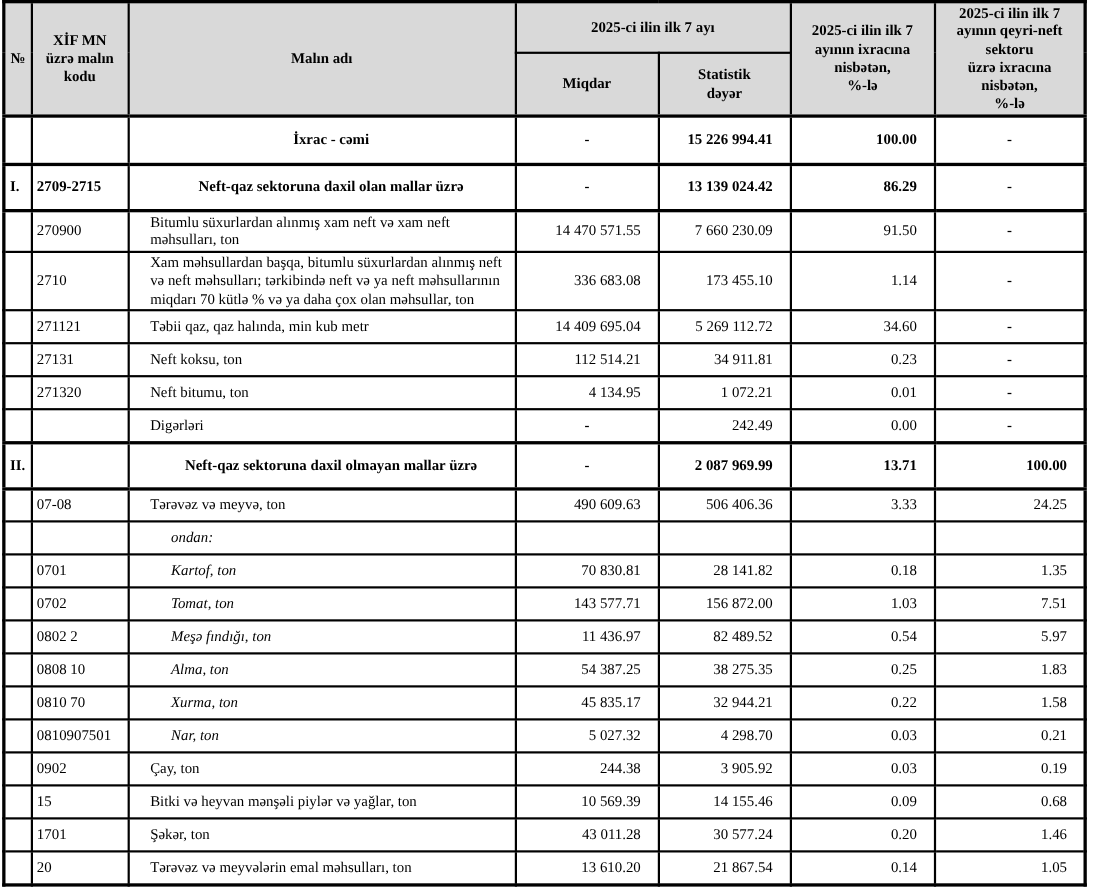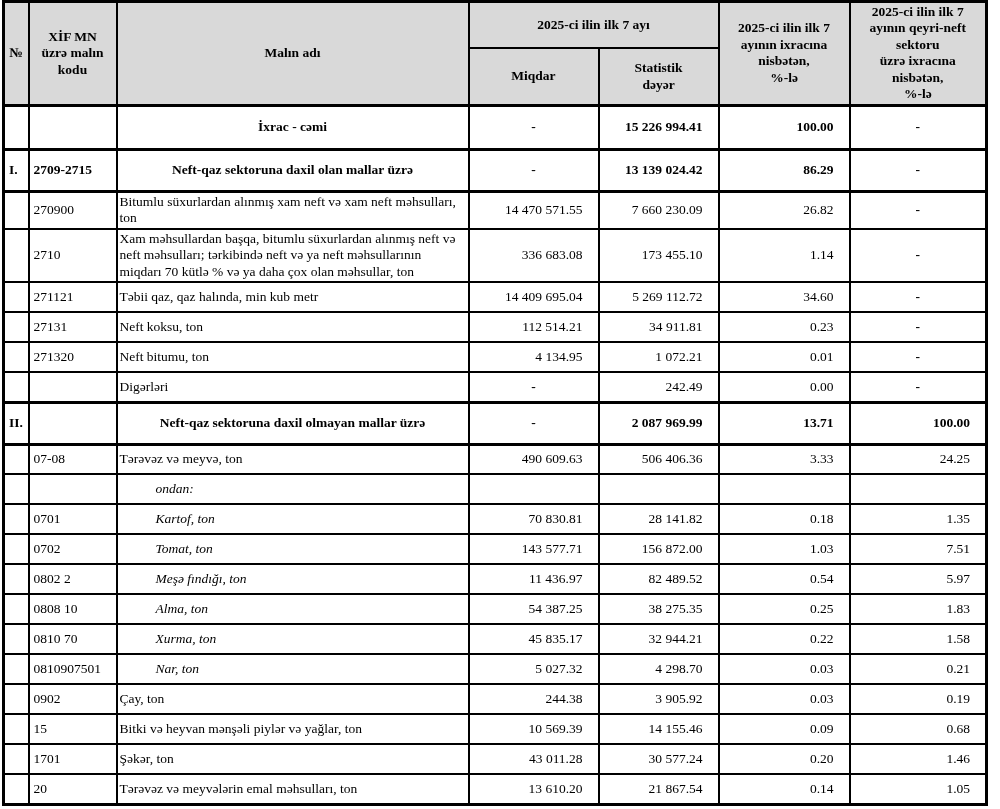--- a/index.html
+++ b/index.html
@@ -59,21 +59,21 @@
   tbody tr.section { height: 42px; }
   tbody tr.total-row { height: 44px; }
   tbody tr.section td,
   tbody tr.total-row td {
     font-weight: bold;
     border-top-width: 3px;
     border-bottom-width: 3px;
   }
   td.c-no   { text-align: left; padding-left: 4px; }
   td.c-code { text-align: left; padding-left: 4px; }
-  td.c-name { text-align: left; padding-left: 2px; }
+  td.c-name { text-align: left; padding-left: 19px; }
   td.c-name.center { text-align: center; }
   td.c-name.indent { padding-left: 38px; font-style: italic; }
   td.c-num  { text-align: right; padding-right: 15px; }
   td.c-num.dash { text-align: center; padding-right: 2px; font-weight: bold; }
 </style>
 </head>
 <body>
 
 <div class="page">
 
@@ -132,21 +132,21 @@
           <td class="c-num">13 139 024.42</td>
           <td class="c-num">86.29</td>
           <td class="c-num dash">-</td>
         </tr>
         <tr>
           <td class="c-no"></td>
           <td class="c-code">270900</td>
           <td class="c-name">Bitumlu süxurlardan alınmış xam neft və xam neft məhsulları, ton</td>
           <td class="c-num">14 470 571.55</td>
           <td class="c-num">7 660 230.09</td>
-          <td class="c-num">26.82</td>
+          <td class="c-num">91.50</td>
           <td class="c-num dash">-</td>
         </tr>
         <tr>
           <td class="c-no"></td>
           <td class="c-code">2710</td>
           <td class="c-name">Xam məhsullardan başqa, bitumlu süxurlardan alınmış neft və neft məhsulları; tərkibində neft və ya neft məhsullarının miqdarı 70 kütlə % və ya daha çox olan məhsullar, ton</td>
           <td class="c-num">336 683.08</td>
           <td class="c-num">173 455.10</td>
           <td class="c-num">1.14</td>
           <td class="c-num dash">-</td>

